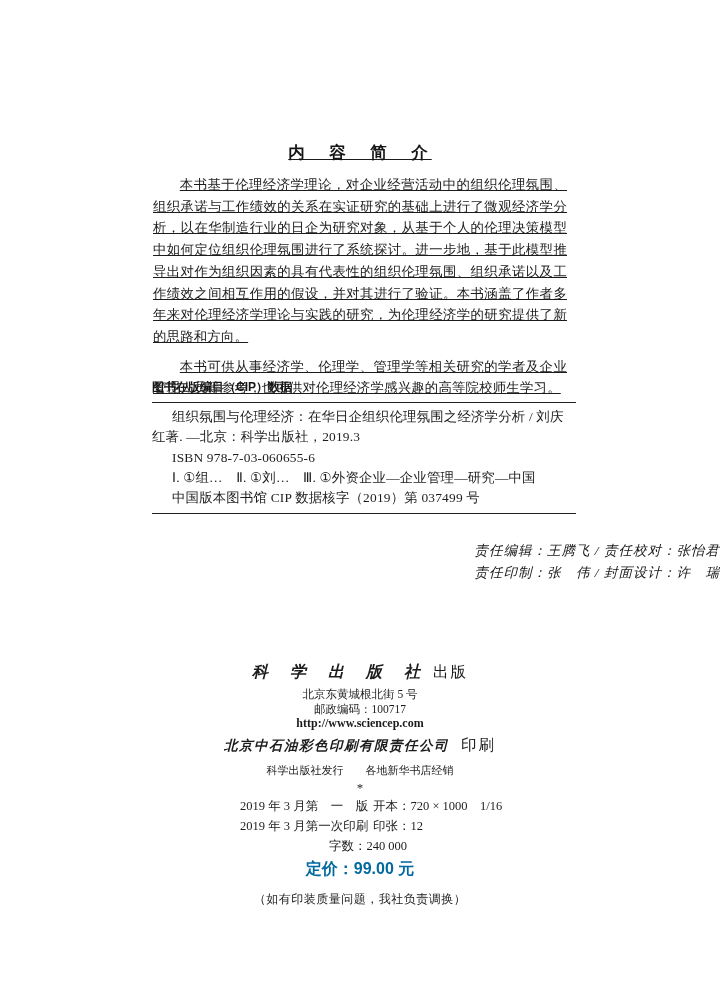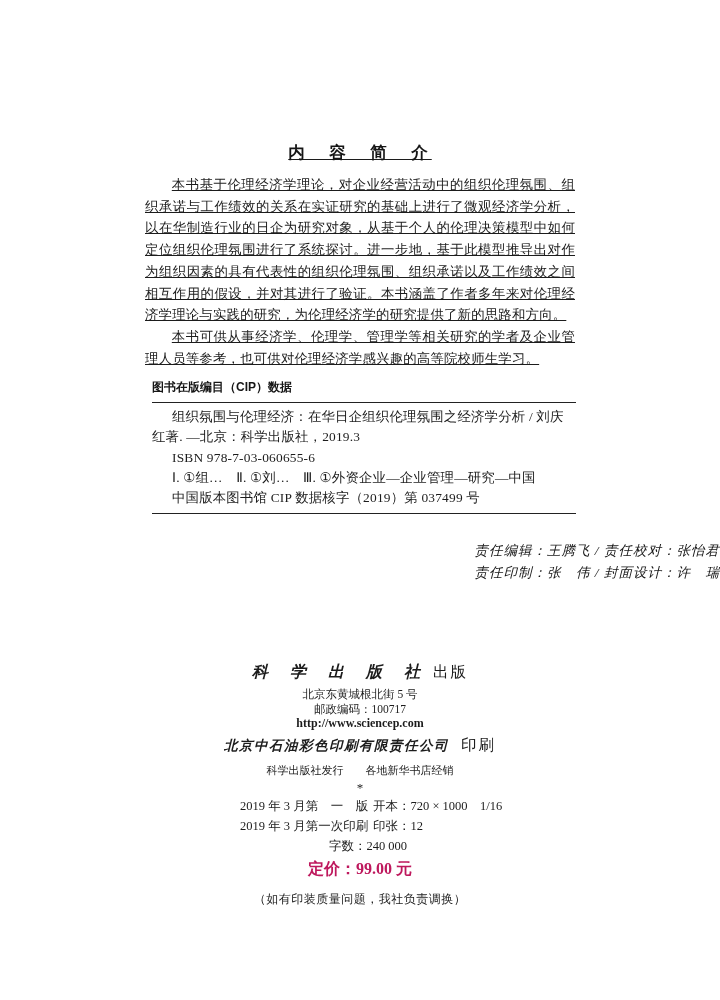--- a/index.html
+++ b/index.html
@@ -17,21 +17,21 @@
   .intro-title{
     text-align:center;
     font-family:"Liberation Sans", sans-serif;
     font-weight:bold;
     font-size:16.5px;
     letter-spacing:4px;
     margin:0 0 10px 0;
     color:#161616;
   }
   .intro p{
-    margin:0;
+    margin:8px;
     font-size:13.4px;
     line-height:21.7px;
     text-align:justify;
     text-indent:2em;
     letter-spacing:0.2px;
   }
   
   .cip{position:absolute;top:379px;left:152px;width:424px;}
   .cip-header{
     font-family:"Liberation Sans", sans-serif;
@@ -73,26 +73,26 @@
   .edition{
     margin-left:240px;
     text-align:left;
     display:grid;
     grid-template-columns:133px auto;
     font-size:12.5px;
     line-height:19.5px;
   }
   .wordcount{font-size:12.5px;line-height:18px;margin:1px 0 0 16px;}
   .price{
-    font-family:Liberation Serif, serif;
+    font-family:Liberation Sans, sans-serif;
     font-weight:bold;
     font-size:16px;
     line-height:22px;
     margin:3px 0 0 0;
-    color:#be185d;
+    color:#0369a1;
   }
   .note{font-size:12px;margin:11px 0 0 0;letter-spacing:0.5px;}
 </style>
 </head>
 <body>
 
 <div class="page">
 
   <div class="intro">
     <h1 class="intro-title">内　容　简　介</h1>

